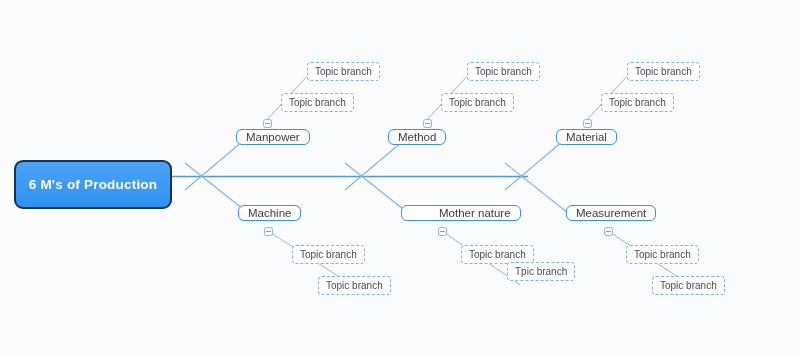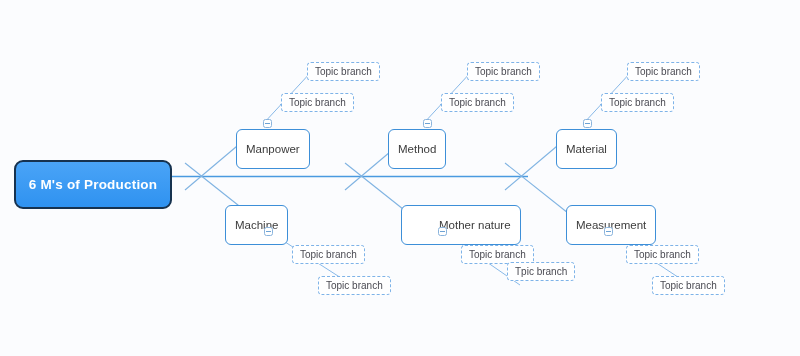--- a/index.html
+++ b/index.html
@@ -48,21 +48,21 @@
     align-items: center;
     justify-content: center;
     letter-spacing: 0.2px;
     white-space: nowrap;
   }
 
   
   .cat-node {
     position: absolute;
     box-sizing: border-box;
-    height: 40px;
+    height: 16px;
     border: 1.4px solid #3d8fd8;
     border-radius: 6px;
     background: #ffffff;
     color: #3c3c3c;
     font-size: 11.5px;
     display: flex;
     align-items: center;
     justify-content: center;
     padding: 0 9px;
     white-space: nowrap;
@@ -142,21 +142,21 @@
 
   <div class="cat-node" style="left:236px; top:129px;">Manpower</div>
   <div class="collapse-handle" style="left:263px; top:119px;"></div>
 
   <div class="cat-node" style="left:388px; top:129px;">Method</div>
   <div class="collapse-handle" style="left:423px; top:119px;"></div>
 
   <div class="cat-node" style="left:556px; top:129px;">Material</div>
   <div class="collapse-handle" style="left:583px; top:119px;"></div>
 
-  <div class="cat-node" style="left:225px; top:205px;">Machine</div>
+  <div class="cat-node" style="left:238px; top:205px;">Machine</div>
   <div class="collapse-handle" style="left:264px; top:227px;"></div>
 
   <div class="cat-node" style="left:401px; top:205px;padding-left:37px;">Mother nature</div>
   <div class="collapse-handle" style="left:438px; top:227px;"></div>
 
   <div class="cat-node" style="left:566px; top:205px;">Measurement</div>
   <div class="collapse-handle" style="left:604px; top:227px;"></div>
 
   <div class="leaf-node" style="left:307px; top:62px;">Topic branch</div>
   <div class="leaf-node" style="left:281px; top:93px;">Topic branch</div>

